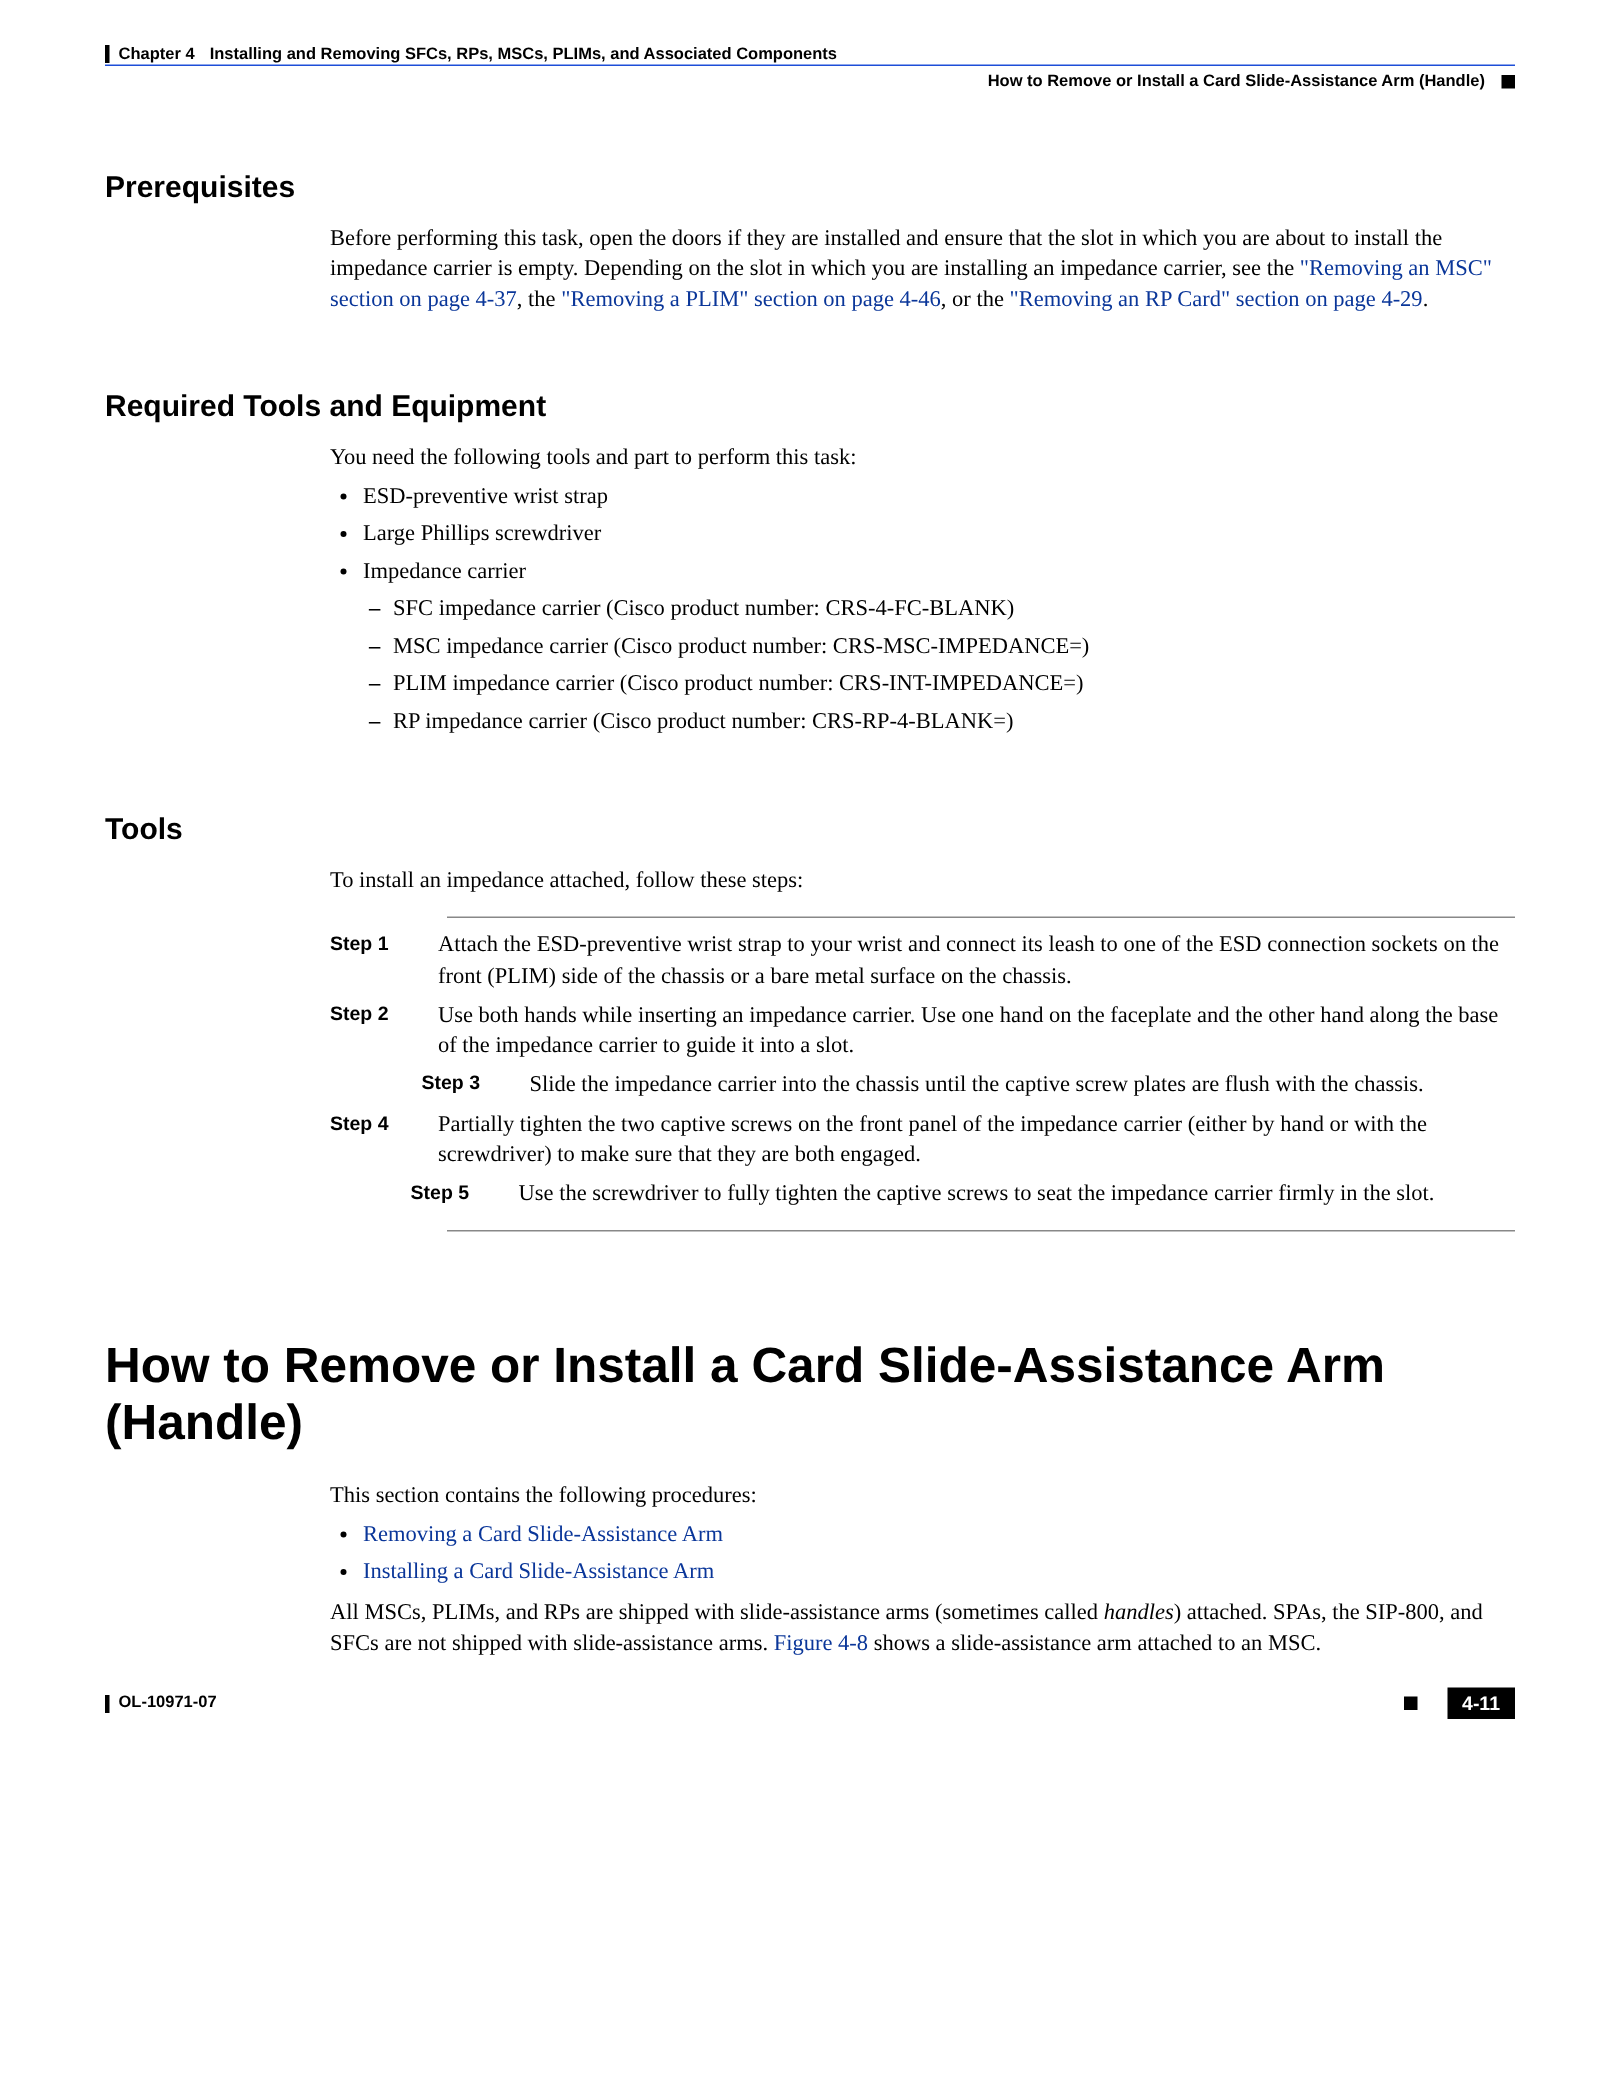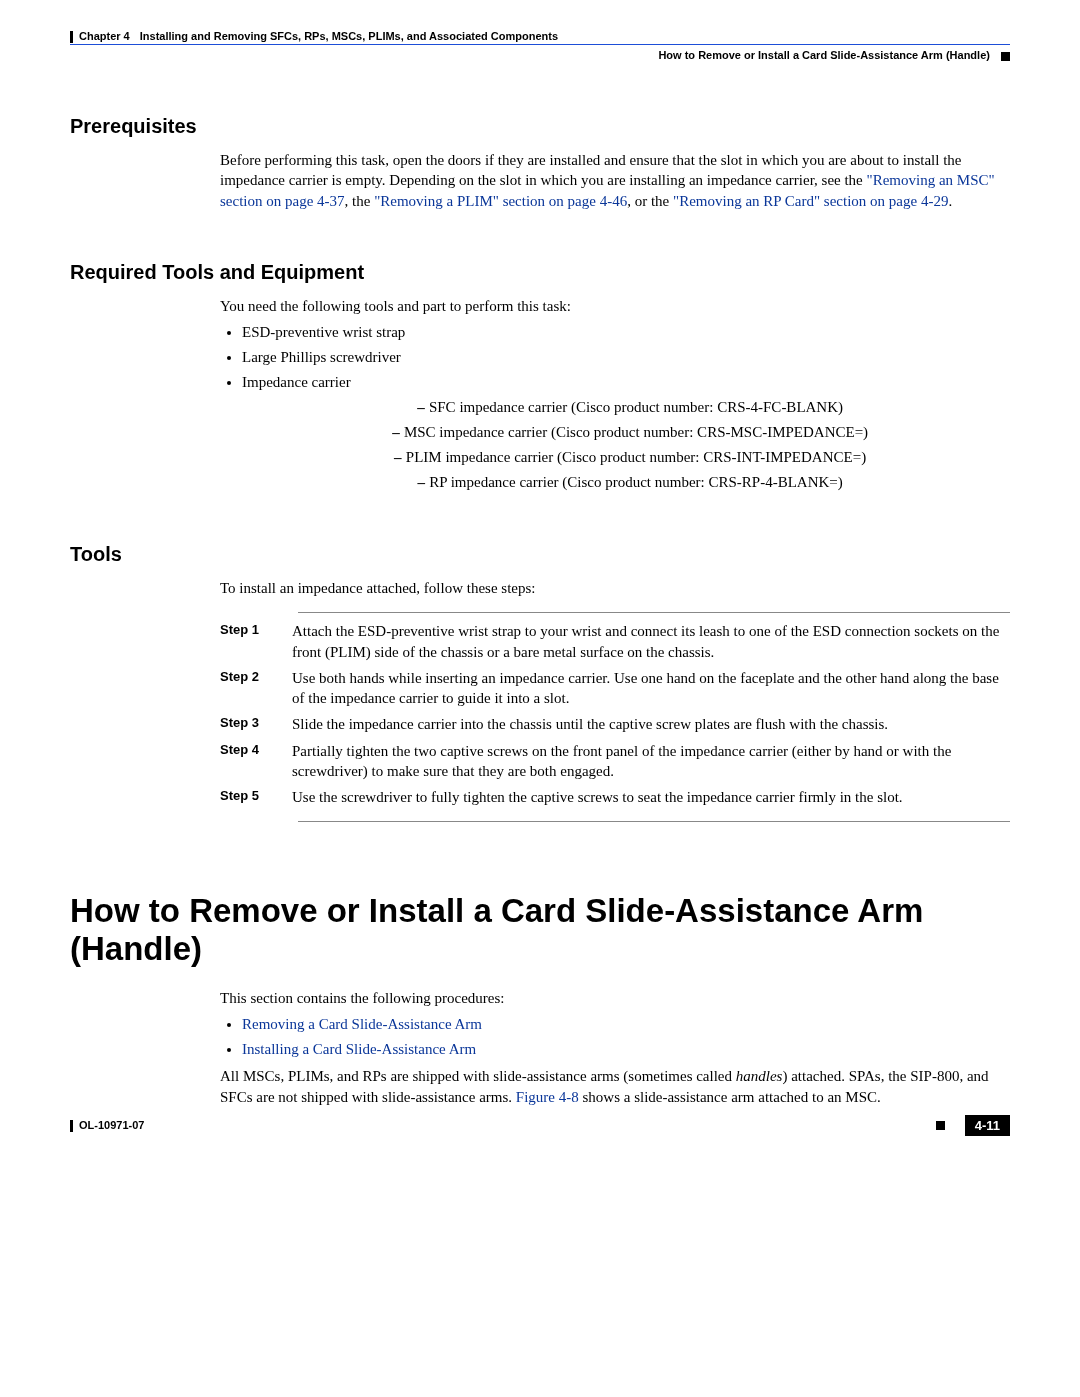--- a/index.html
+++ b/index.html
@@ -82,21 +82,20 @@
     padding-left: 22px;
   }
   ul.bullets li {
     margin: 4px 0;
     line-height: 1.4;
   }
   ul.dashes {
     list-style: none;
     margin: 4px 0;
     padding-left: 20px;
-    text-align: center;
   }
   ul.dashes li {
     margin: 4px 0;
     line-height: 1.4;
   }
   ul.dashes li::before {
     content: "–";
     font-weight: bold;
     display: inline-block;
     width: 16px;
@@ -104,20 +103,21 @@
   }
   .steps-rule {
     border: none;
     border-top: 1.5px solid #888;
     margin: 14px 0 8px 0;
   }
   .step-row {
     display: flex;
     margin: 6px 0;
     line-height: 1.35;
+    justify-content: center;
   }
   .step-label {
     font-family: Arial, Helvetica, sans-serif;
     font-weight: bold;
     font-size: 13px;
     width: 62px;
     flex-shrink: 0;
     margin-left:-72px;
     padding-right:10px;
     text-align: left;
@@ -143,21 +143,21 @@
     font-weight: bold;
   }
   .footer .guide {
     text-align: right;
     flex:1;
   }
   .footer-bottom {
     display:flex;
     justify-content: space-between;
     align-items:center;
-    margin-top:8px;
+    margin-top:19px;
     font-family: Arial, Helvetica, sans-serif;
     font-size: 11px;
     font-weight: bold;
   }
   .footer-bottom .bar {
     display:inline-block;
     width:3px;
     height:12px;
     background:#000;
     margin-right:6px;

